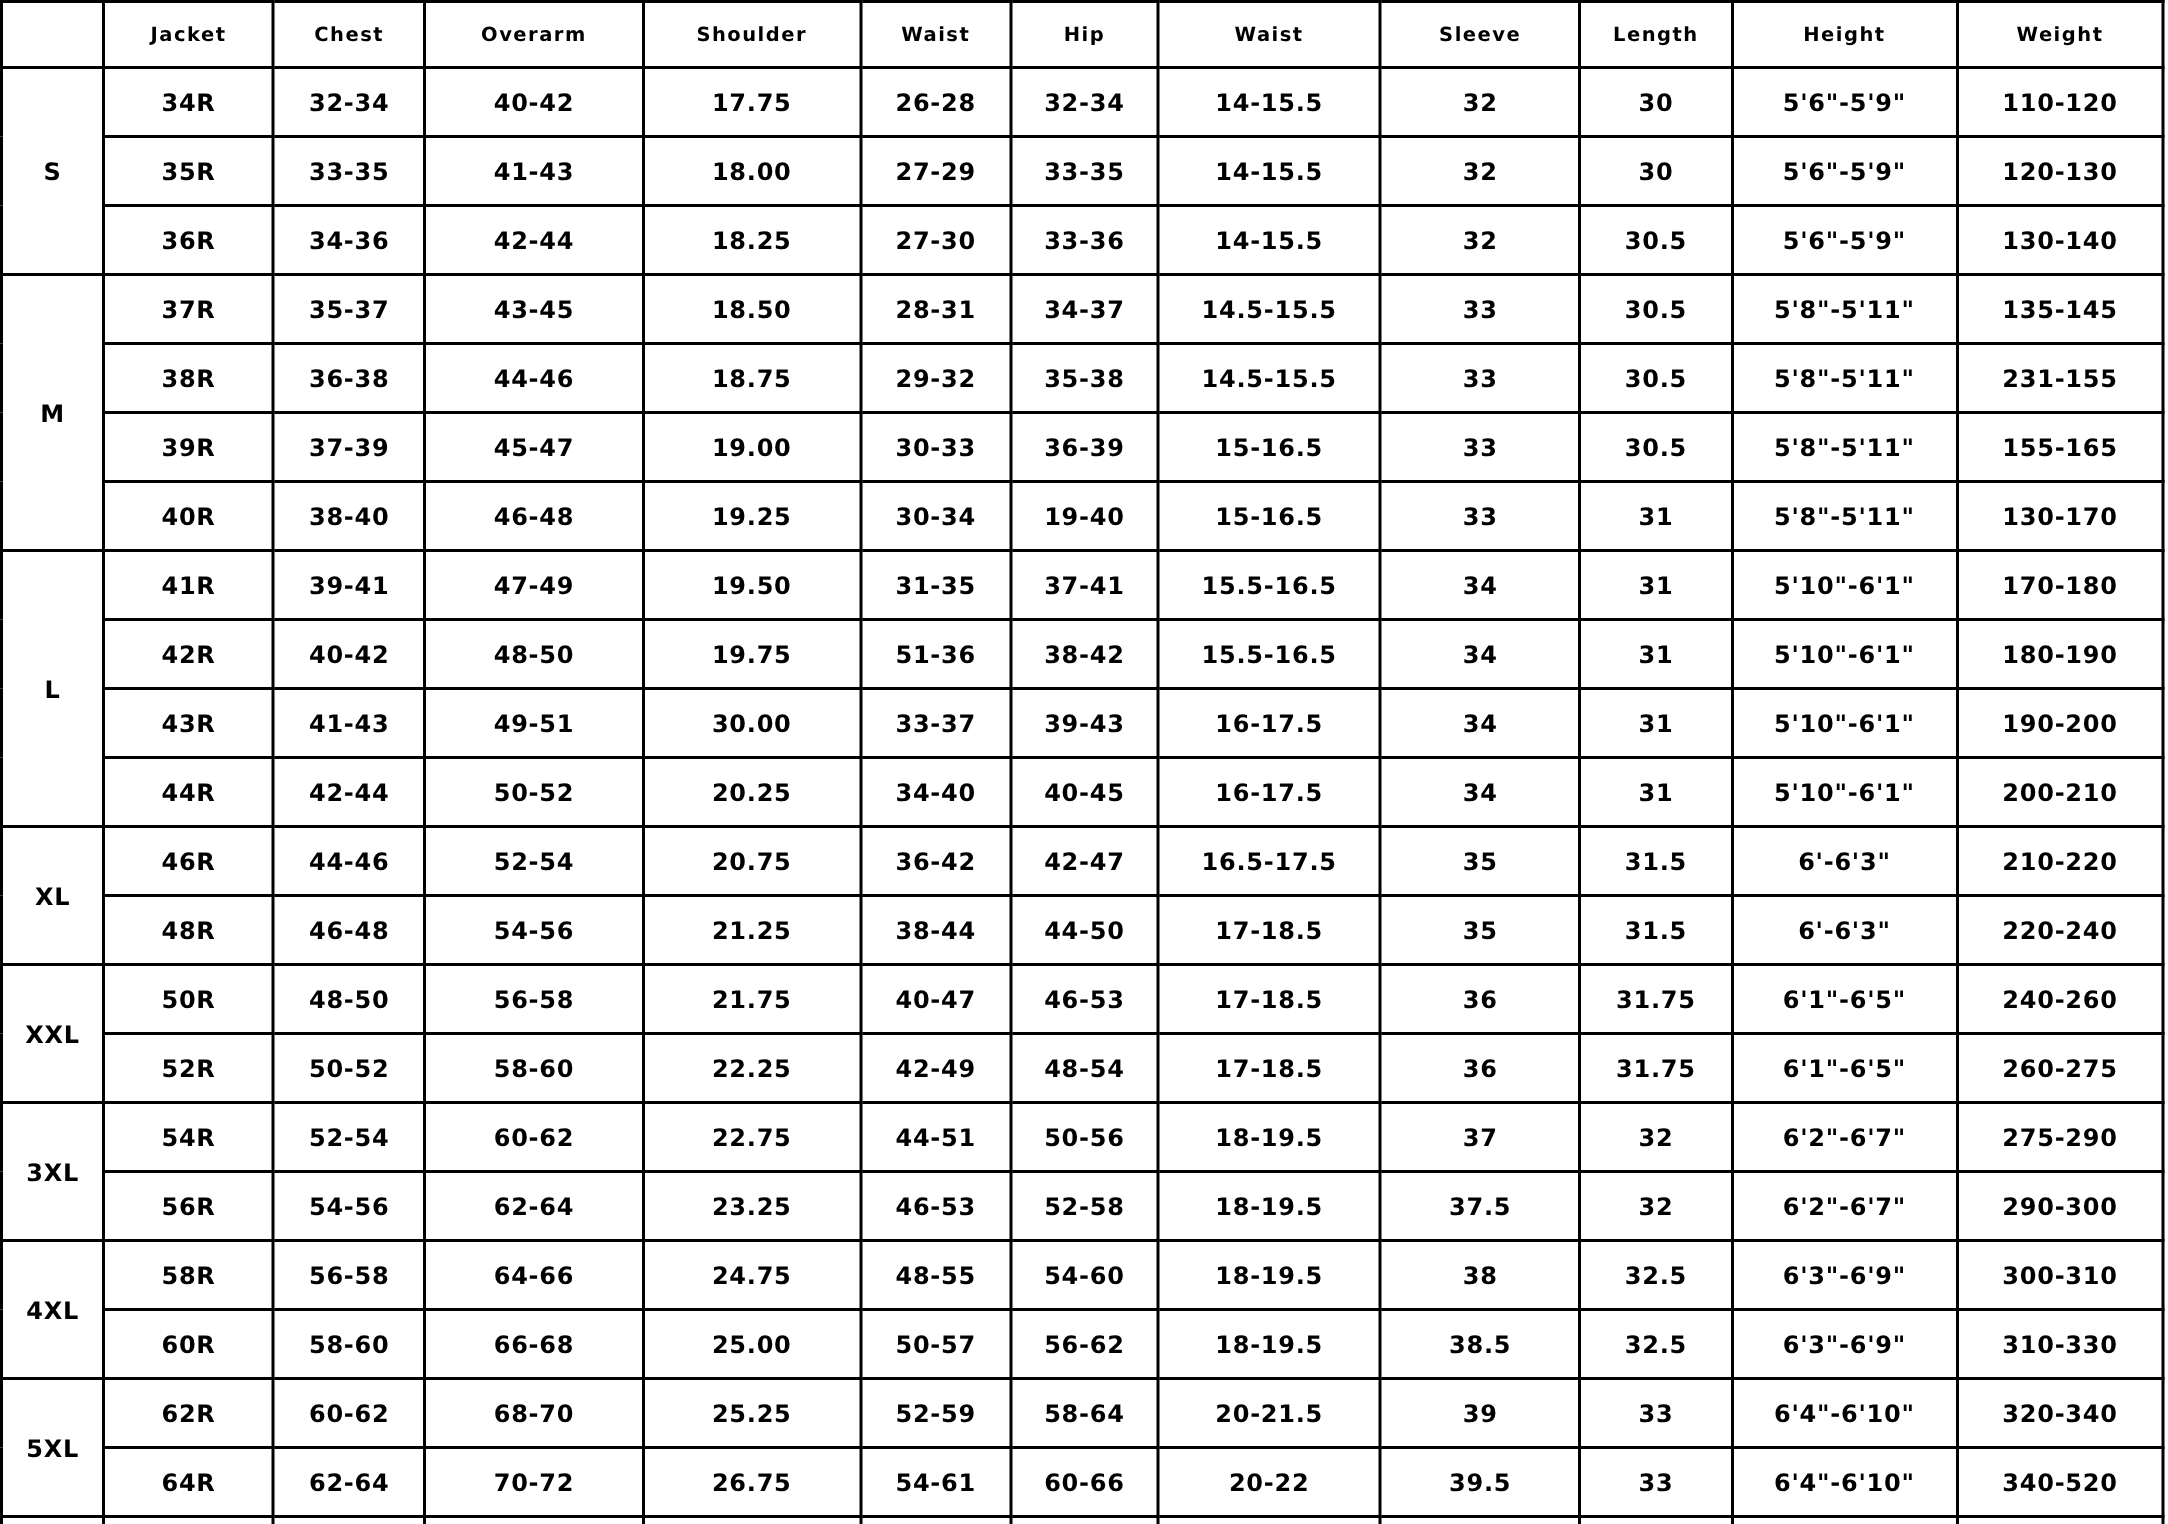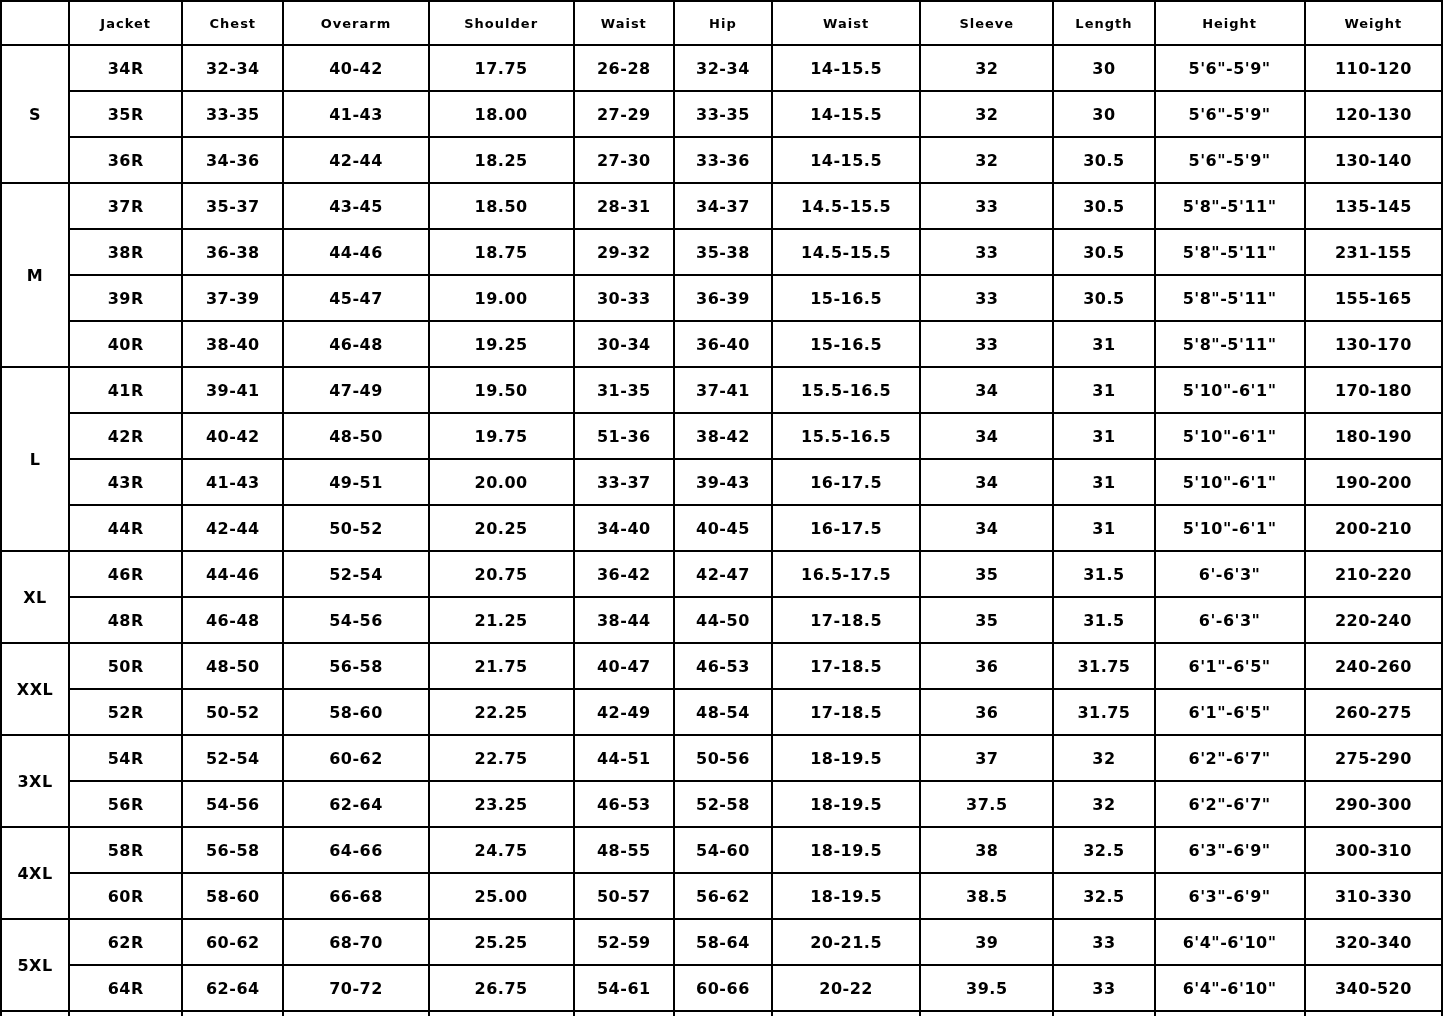--- a/index.html
+++ b/index.html
@@ -173,21 +173,21 @@
         <td>30.5</td>
         <td>5'8"-5'11"</td>
         <td>155-165</td>
       </tr>
       <tr>
         <td>40R</td>
         <td>38-40</td>
         <td>46-48</td>
         <td>19.25</td>
         <td>30-34</td>
-        <td>36-40</td>
+        <td>19-40</td>
         <td>15-16.5</td>
         <td>33</td>
         <td>31</td>
         <td>5'8"-5'11"</td>
         <td>130-170</td>
       </tr>
       <tr>
         <td class="size-cell" rowspan="4">L</td>
         <td>41R</td>
         <td>39-41</td>
@@ -211,21 +211,21 @@
         <td>15.5-16.5</td>
         <td>34</td>
         <td>31</td>
         <td>5'10"-6'1"</td>
         <td>180-190</td>
       </tr>
       <tr>
         <td>43R</td>
         <td>41-43</td>
         <td>49-51</td>
-        <td>20.00</td>
+        <td>30.00</td>
         <td>33-37</td>
         <td>39-43</td>
         <td>16-17.5</td>
         <td>34</td>
         <td>31</td>
         <td>5'10"-6'1"</td>
         <td>190-200</td>
       </tr>
       <tr>
         <td>44R</td>

